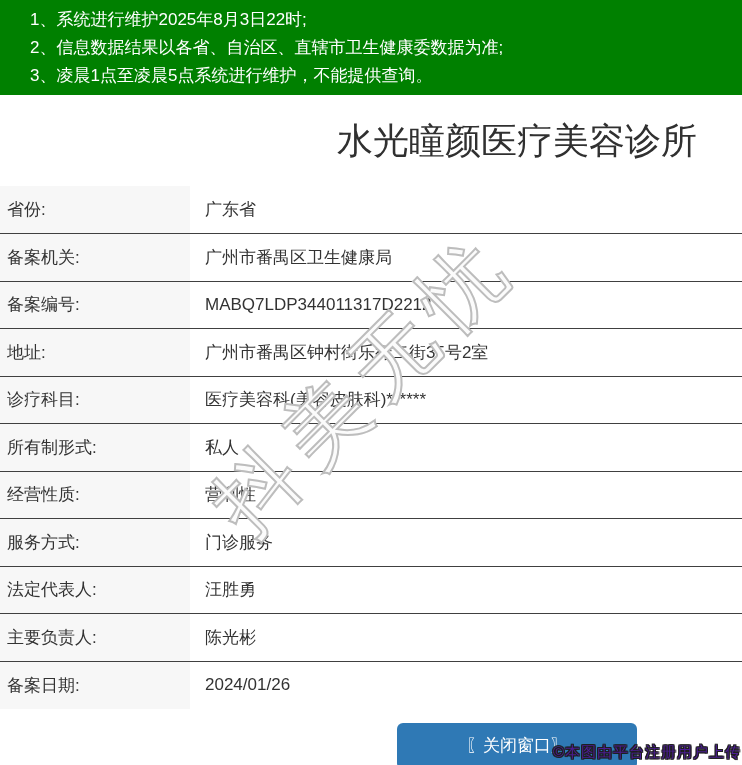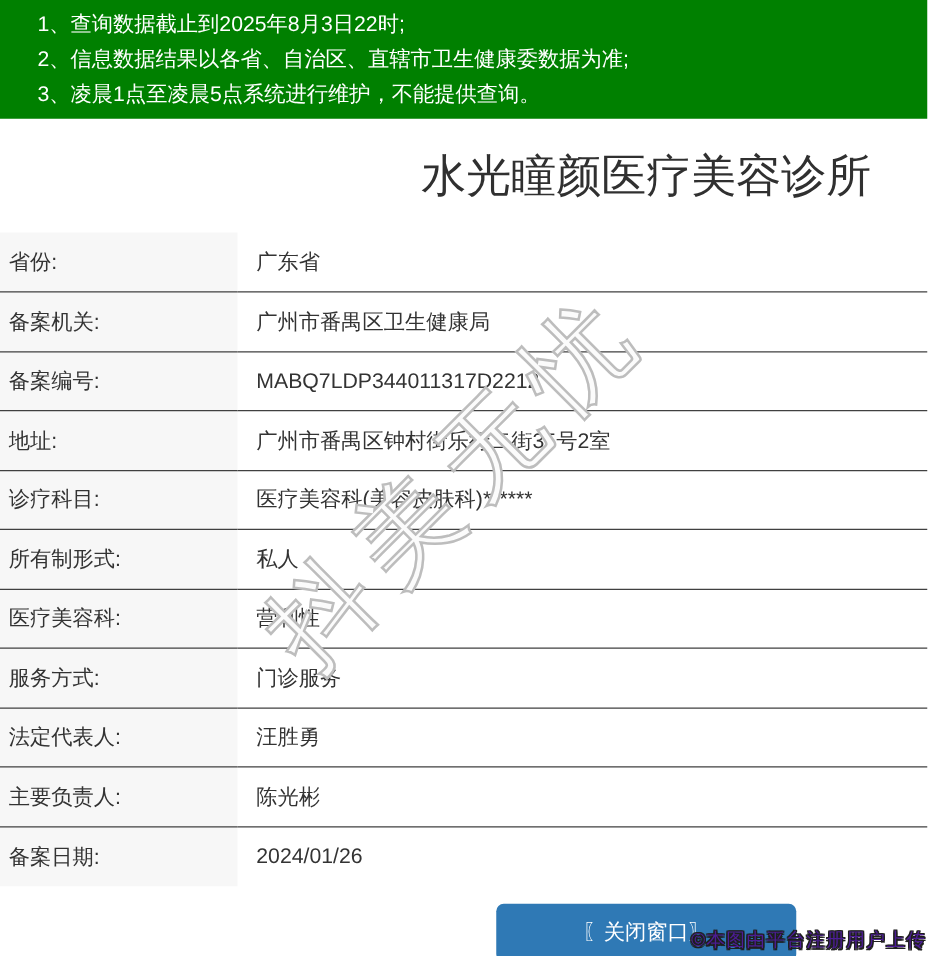--- a/index.html
+++ b/index.html
@@ -106,21 +106,21 @@
     white-space: nowrap;
   }
 </style>
 </head>
 <body>
 
 <div class="viewport">
   <div class="page">
 
     <div class="banner">
-      <div class="notice-line"><span>1、</span><span>查询数据截止到</span><b>2025年8月3日22时</b><span>;</span></div>
+      <div class="notice-line"><span>1、</span><span>系统进行维护</span><b>2025年8月3日22时</b><span>;</span></div>
       <div class="notice-line"><span>2、</span><span>信息数据结果以各省、自治区、直辖市卫生健康委数据为准;</span><b></b><span></span></div>
       <div class="notice-line"><span>3、</span><span></span><b>凌晨1点至凌晨5点</b><span>系统进行维护，不能提供查询。</span></div>
     </div>
 
     <h1 class="title">水光瞳颜医疗美容诊所</h1>
 
     <table class="info-table">
       <tbody>
         <tr>
           <td class="label">省份:</td>
@@ -140,21 +140,21 @@
         </tr>
         <tr>
           <td class="label">诊疗科目:</td>
           <td class="value">医疗美容科(美容皮肤科)******</td>
         </tr>
         <tr>
           <td class="label">所有制形式:</td>
           <td class="value">私人</td>
         </tr>
         <tr>
-          <td class="label">医疗美容科:</td>
+          <td class="label">经营性质:</td>
           <td class="value">营利性</td>
         </tr>
         <tr>
           <td class="label">服务方式:</td>
           <td class="value">门诊服务</td>
         </tr>
         <tr>
           <td class="label">法定代表人:</td>
           <td class="value">汪胜勇</td>
         </tr>

